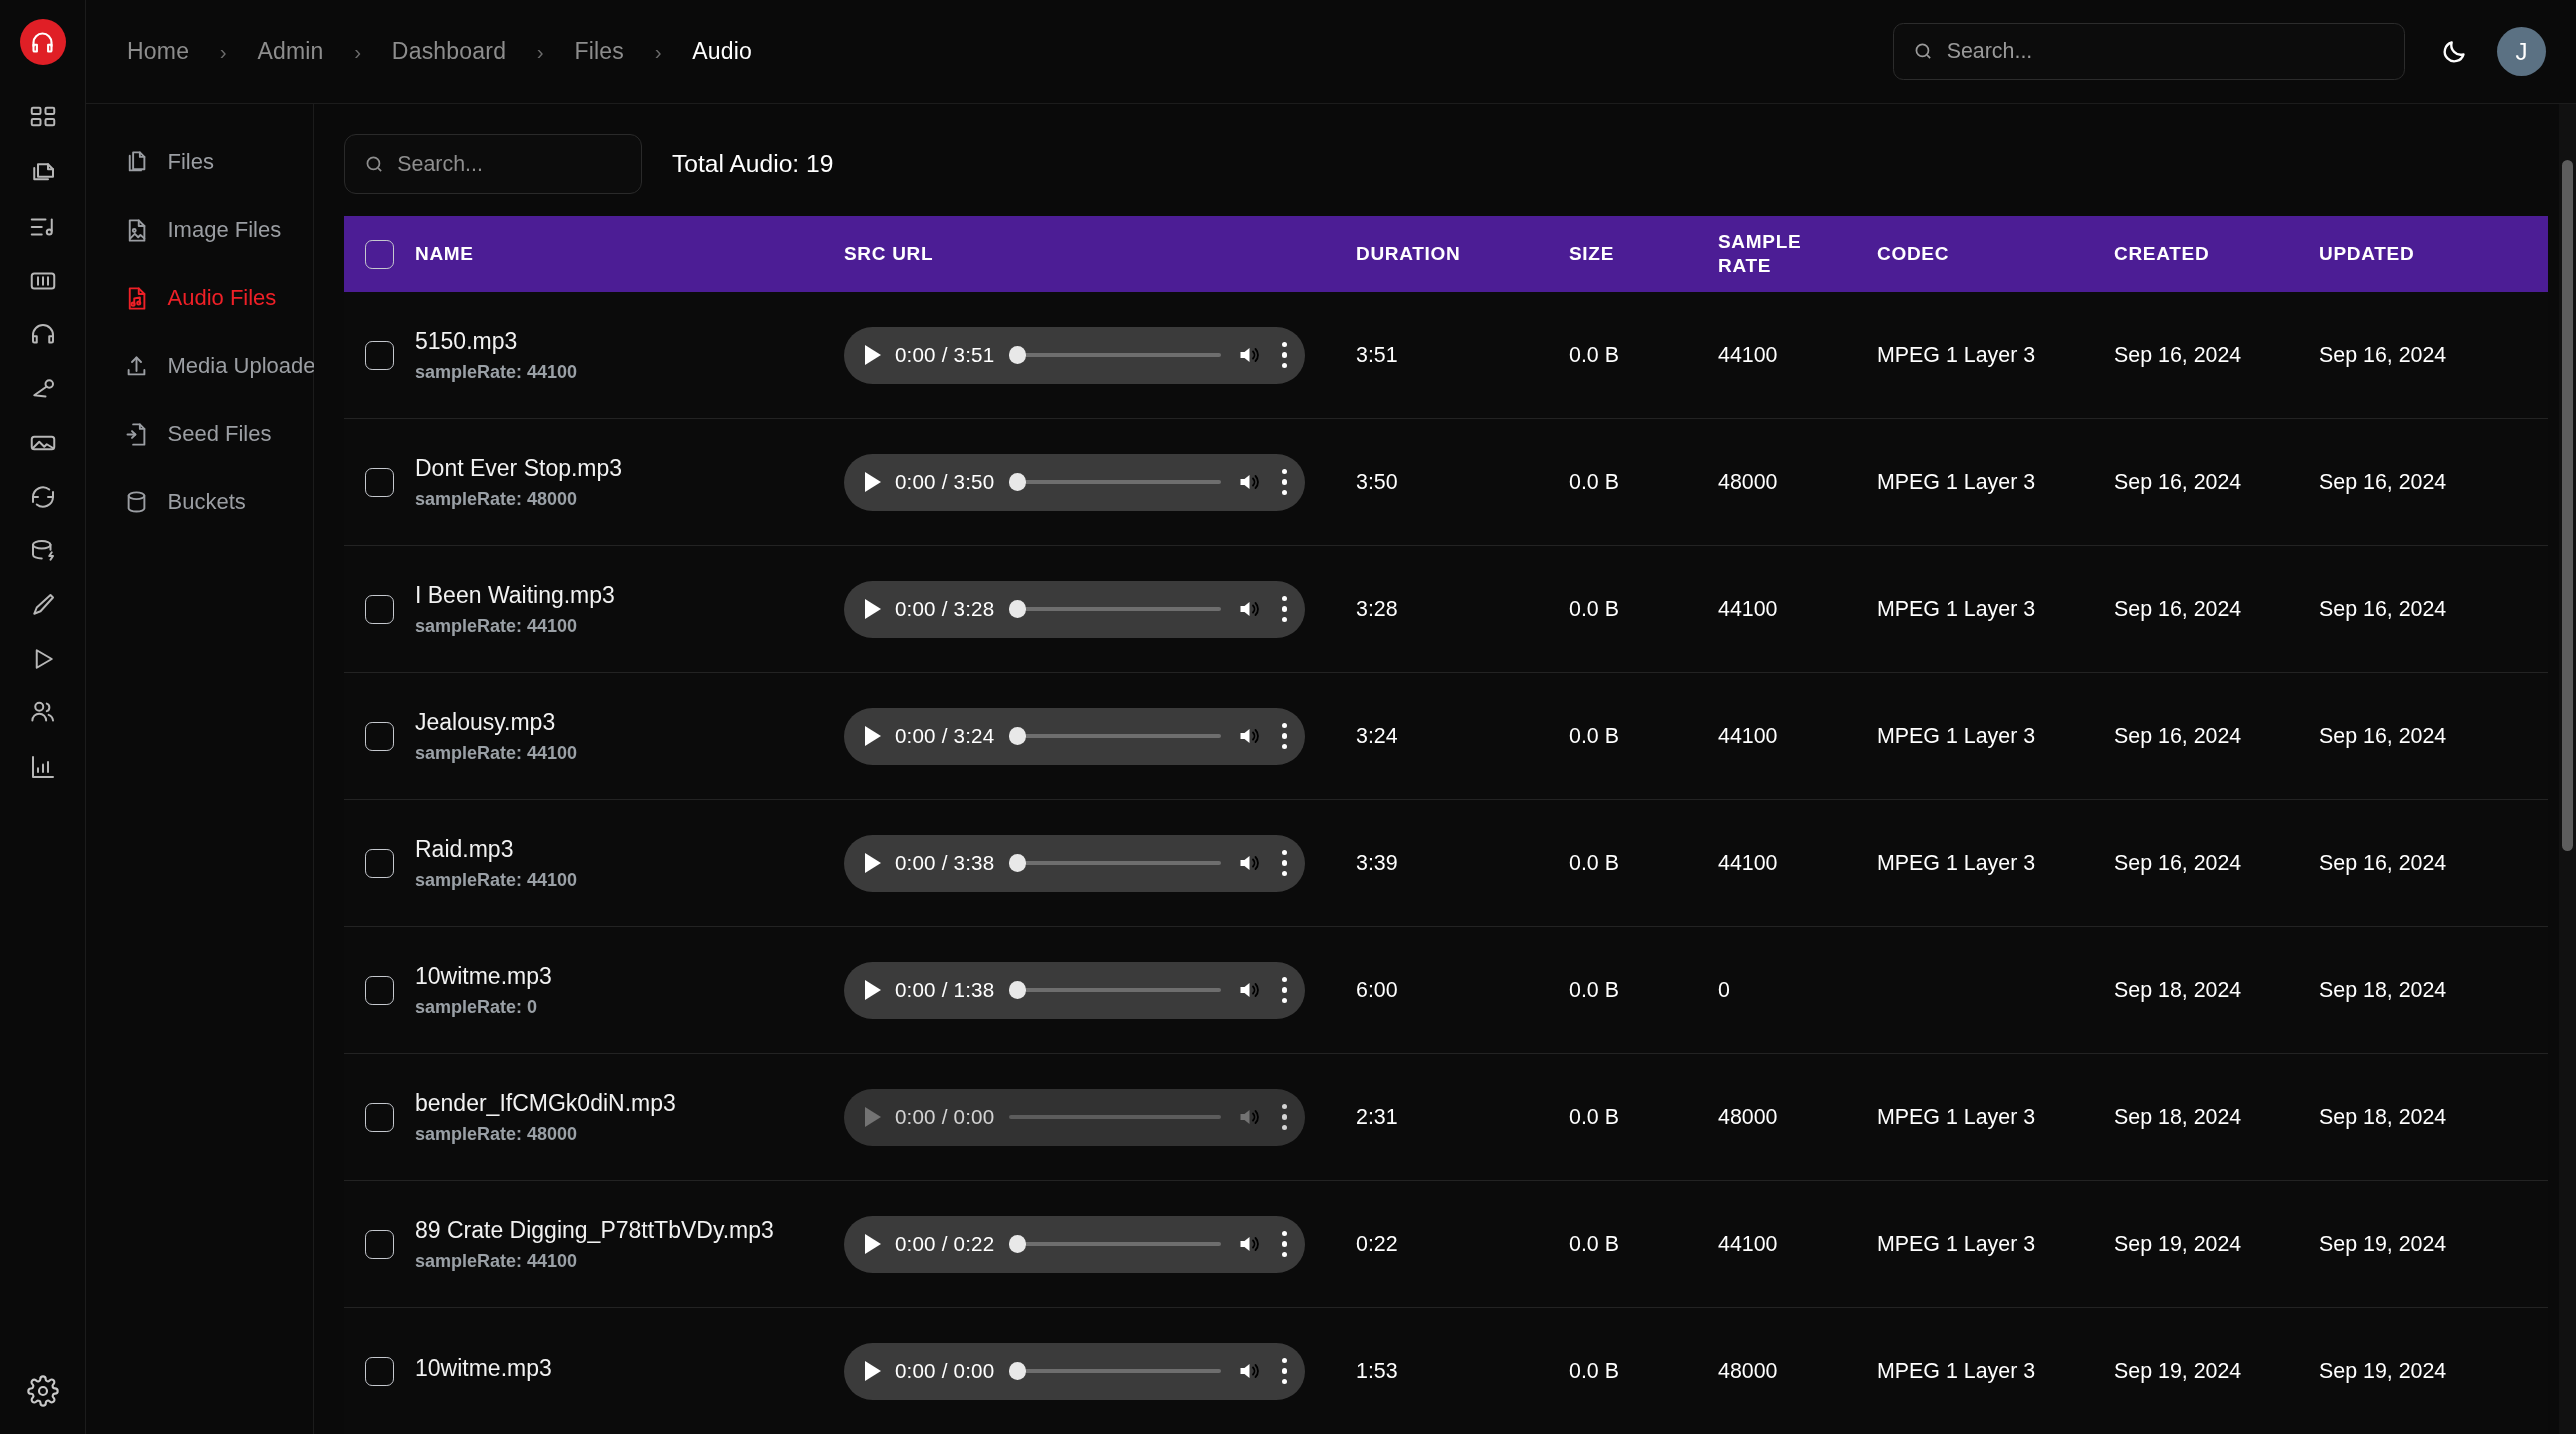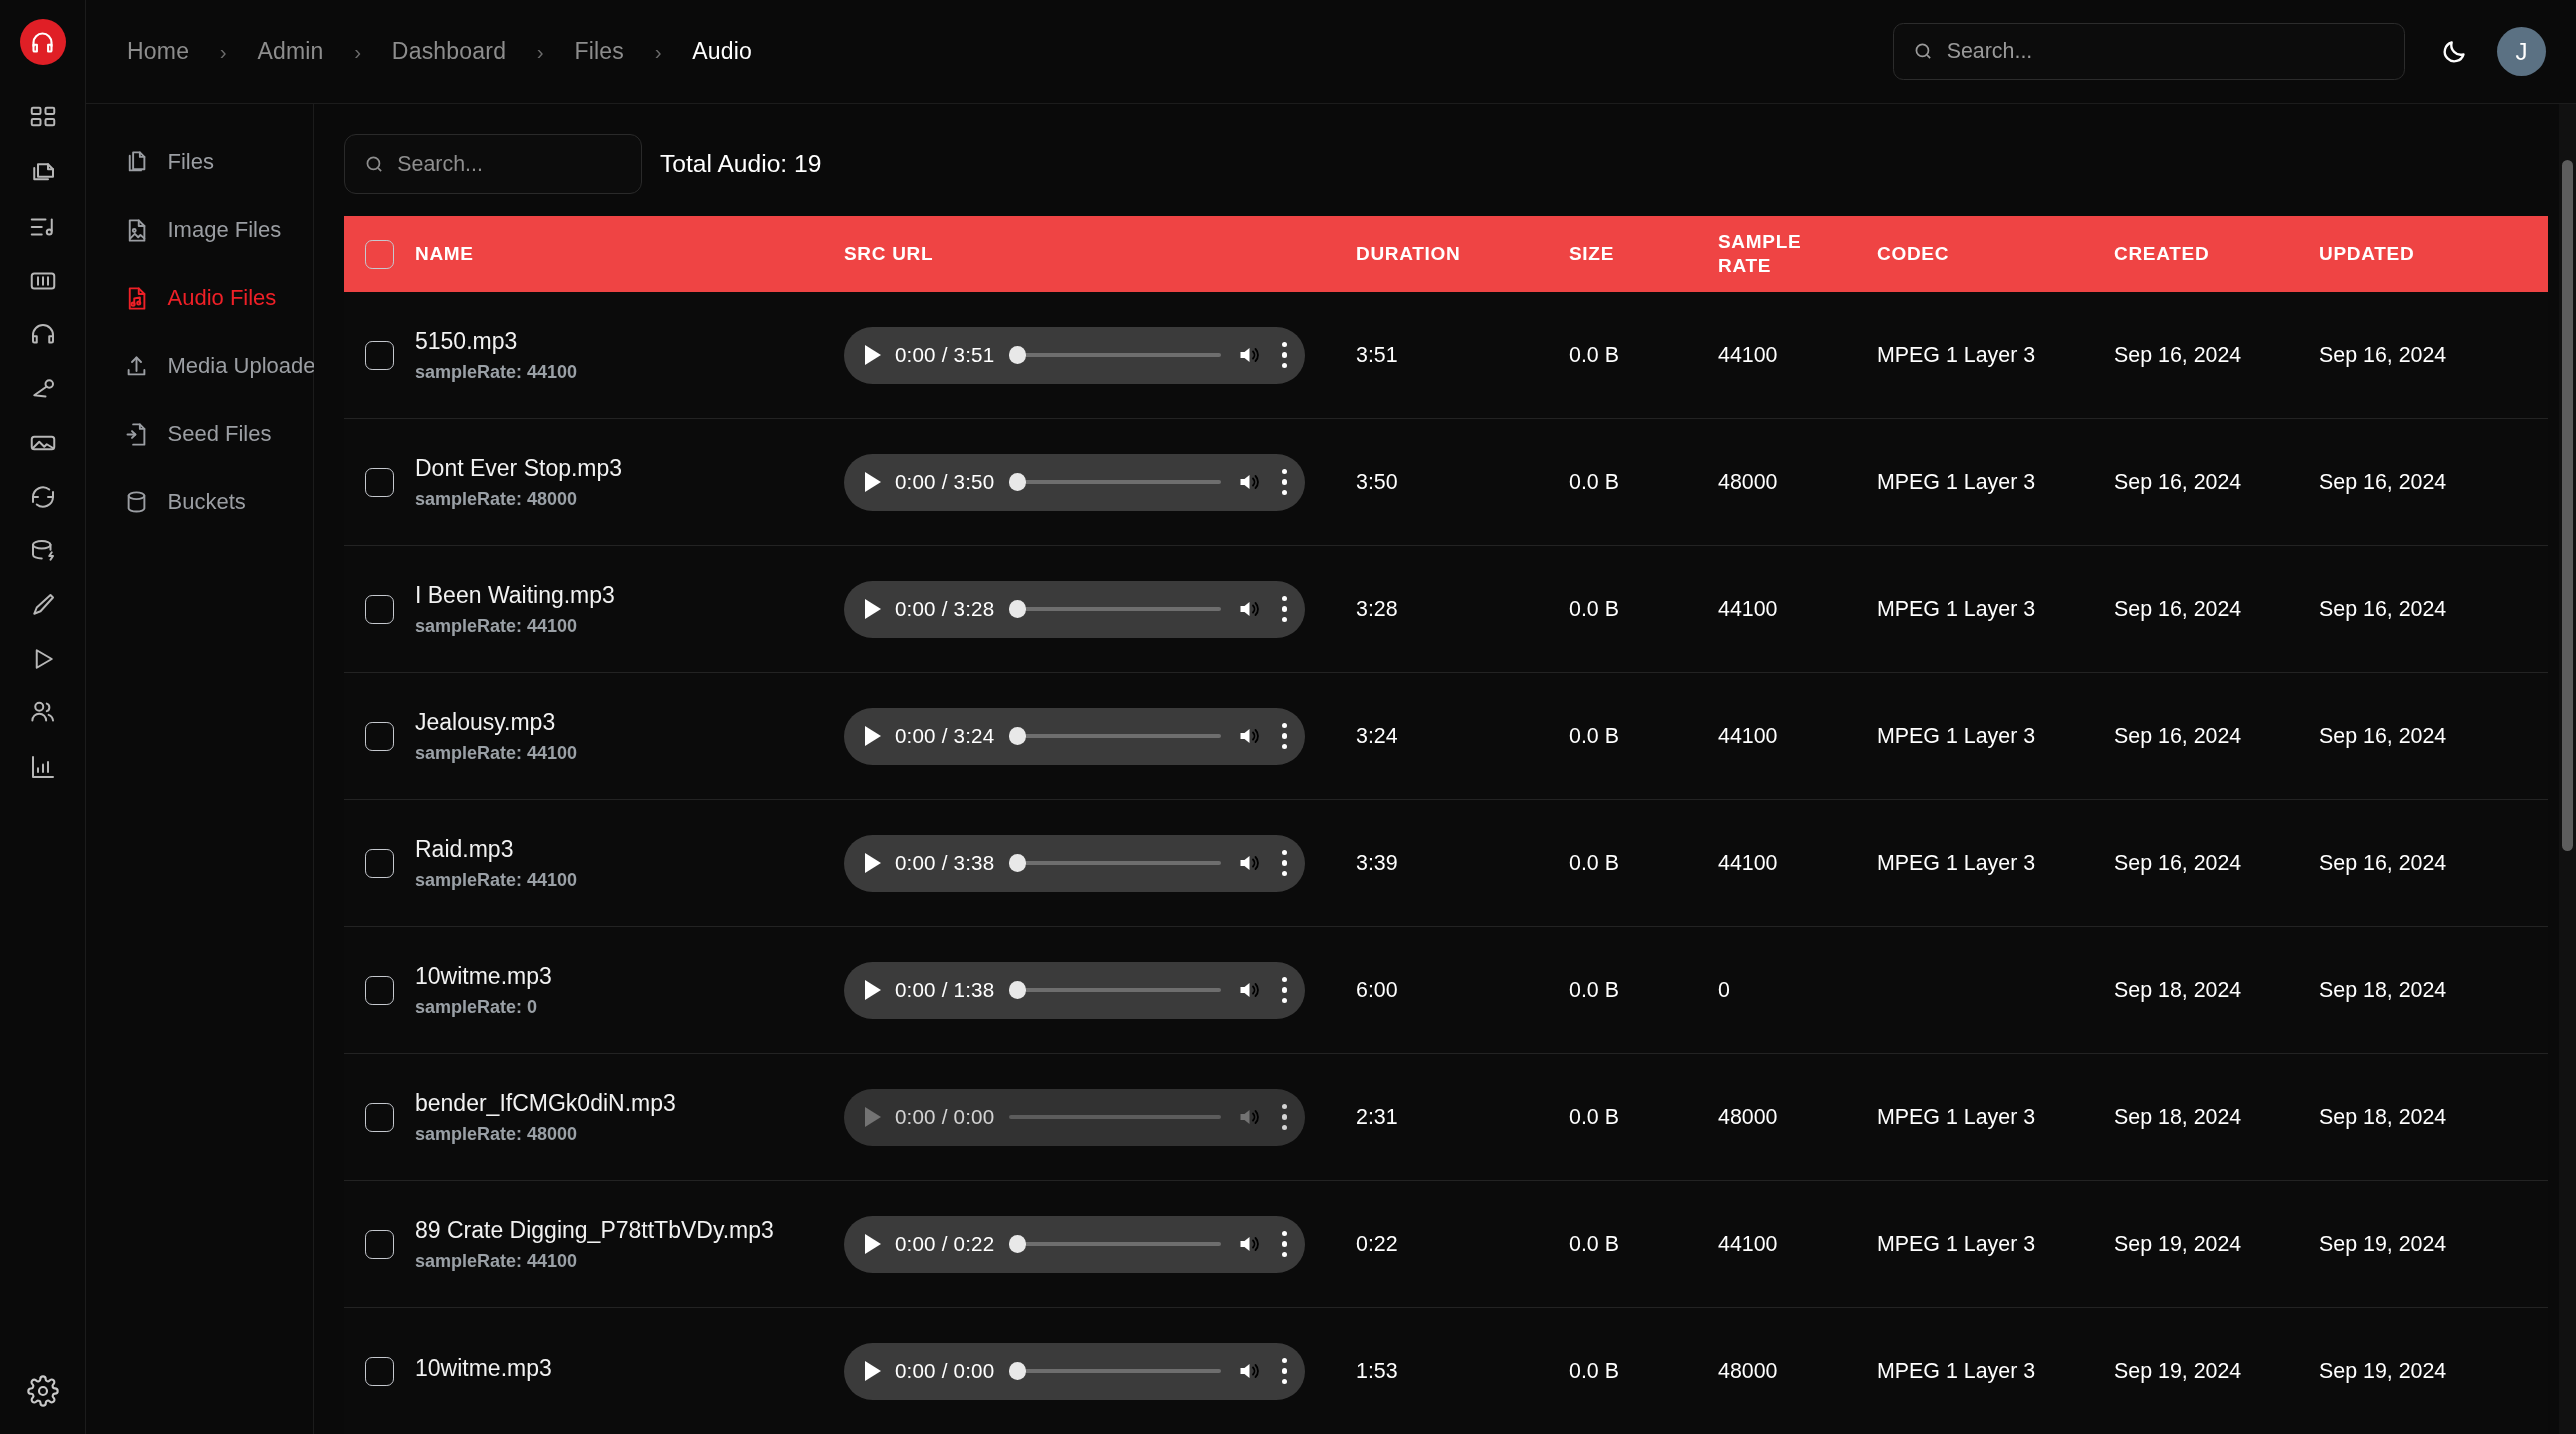--- a/index.html
+++ b/index.html
@@ -91,26 +91,26 @@
 
   
   .content { flex: 1; min-width: 0; position: relative; overflow: hidden; background: #0a0a0a; }
   .toolbar { display: flex; align-items: center; padding: 30px 0 22px 30px; }
   .tsearch {
     width: 298px; height: 60px; border: 0.8px solid #2a2a2a; border-radius: 12px;
     display: flex; align-items: center; gap: 12.7px; padding: 0 19px; background: #0c0c0c;
   }
   .tsearch svg { width: 20.6px; height: 20.6px; stroke: #8e8e8e; fill: none; stroke-width: 2; }
   .tsearch .ph { color: #8e8e8e; font-size: 21.4px; }
-  .total { color: #ffffff; font-size: 24.6px; margin-left: 18px; }
+  .total { color: #ffffff; font-size: 24.6px; margin-left: 30px; }
 
   
   .table { margin-left: 30px; width: 2204px; }
   .thead {
-    background: #ef4444; height: 76px; display: flex; align-items: center;
+    background: #4c1d95; height: 76px; display: flex; align-items: center;
     color: #ffffff; font-size: 19px; letter-spacing: 0.7px; font-weight: 700;
   }
   .row {
     display: flex; align-items: center; height: 127px;
     background: #0b0b0b; border-bottom: 0.8px solid #232323;
   }
   .c-chk   { width: 71px; display: flex; align-items: center; justify-content: flex-start;
              padding-left: 20.6px; flex: none; }
   .c-name  { width: 429px; flex: none; padding-right: 8px; }
   .c-src   { width: 512px; flex: none; }

